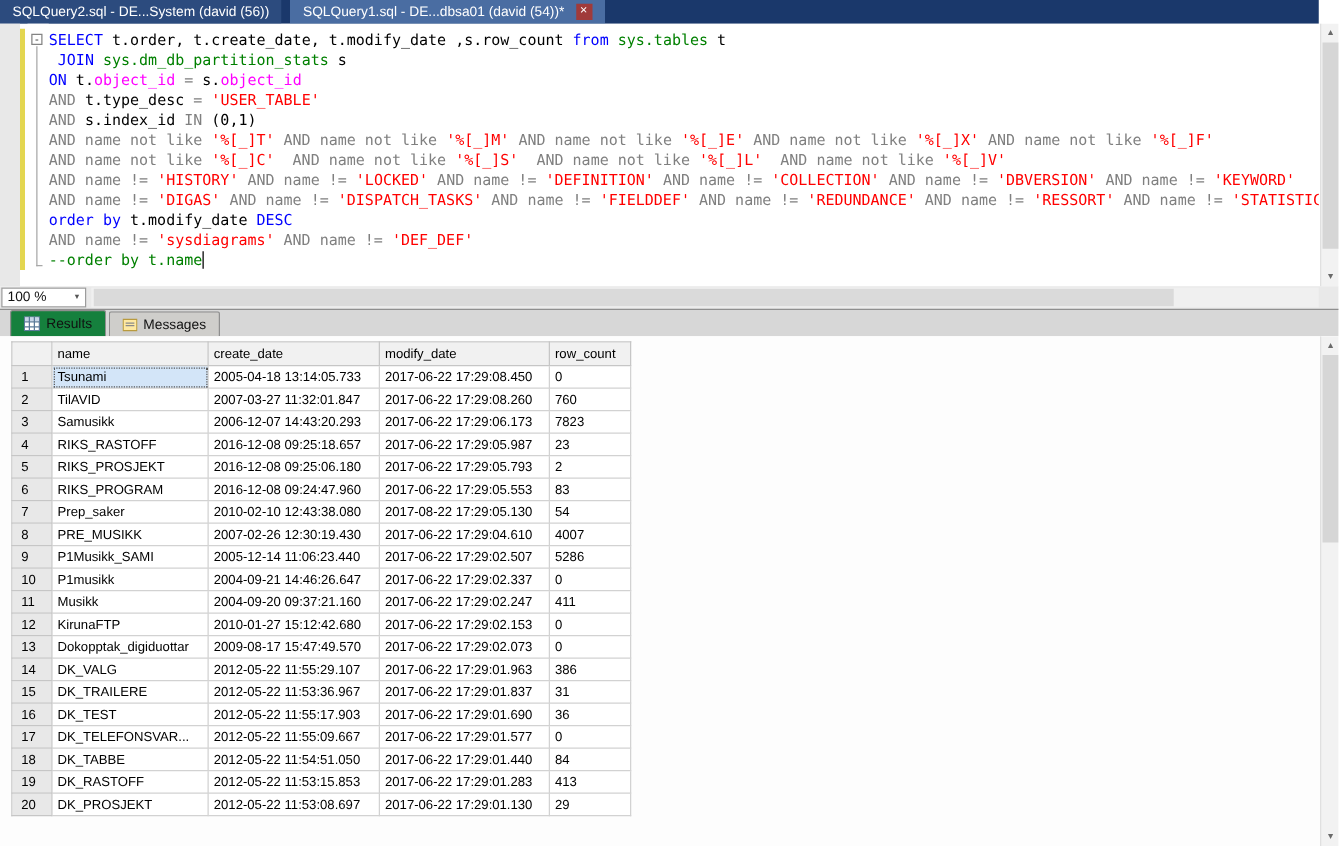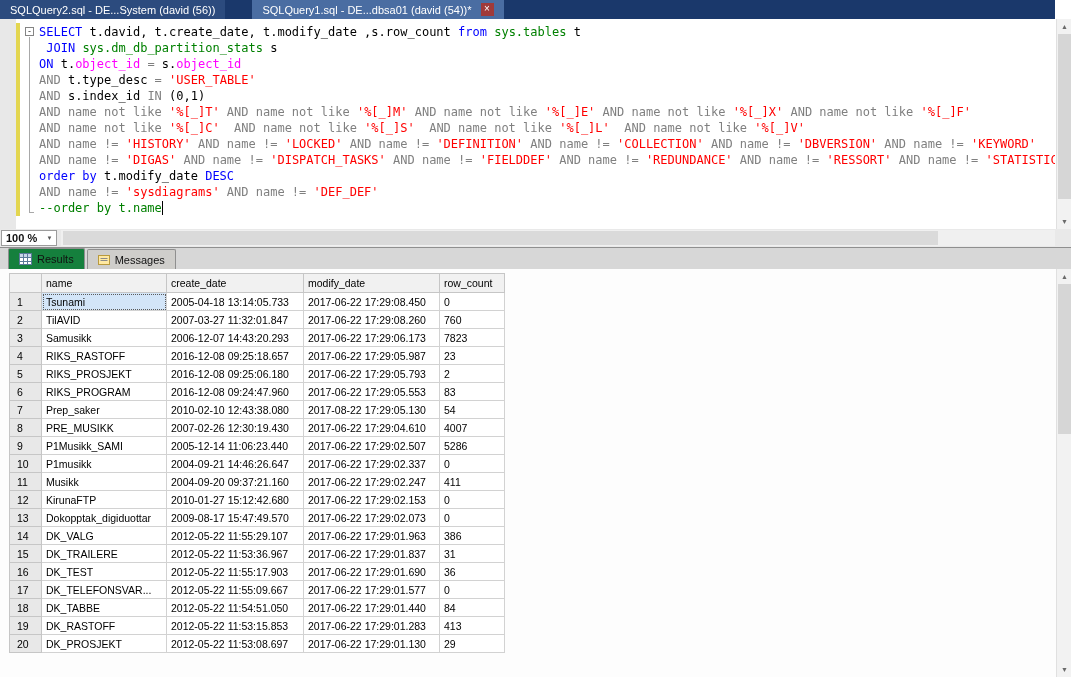--- a/index.html
+++ b/index.html
@@ -6,21 +6,21 @@
   body {
     width: 1071px; height: 677px; overflow: hidden;
     font-family: "Liberation Sans", sans-serif;
     background: #fff;
   }
   .window { position: relative; width: 1071px; height: 677px; background: #fff; overflow: hidden; }
 
   
   .tabstrip {
     position: absolute; top: 0; left: 0; right: 16px; height: 19px;
-    background: var(--tabstrip-bg); display: flex; align-items: stretch; gap: 20px;
+    background: var(--tabstrip-bg); display: flex; align-items: stretch;
   }
   .doc-tab {
     display: flex; align-items: center; padding: 0 10px;
     font-size: 11px; color: var(--tab-text); white-space: nowrap; cursor: default;
   }
   .doc-tab.inactive { background: var(--tab-inactive-bg); margin-right: 7px; }
   .doc-tab.active { background: var(--tab-active-bg); }
   .tab-close {
     margin-left: 9px; width: 13px; height: 13px; line-height: 12px;
     text-align: center; font-size: 10px; color: #fff; background: var(--close-bg);
@@ -51,22 +51,22 @@
   .sb-btn { position: absolute; left: 0; width: 15px; height: 15px; font-size: 7px; color: #6a6a6a; text-align: center; line-height: 15px; cursor: pointer; }
   .sb-btn.top { top: 0; } .sb-btn.bottom { bottom: 0; }
   .sb-thumb { position: absolute; left: 1px; width: 13px; background: #d6d6d6; cursor: pointer; }
 
   
   .hrow {
     position: absolute; top: 229px; left: 0; width: 1071px; height: 18px;
     background: #e9e9e9; display: flex; align-items: center;
   }
   .zoom-combo {
-    width: 56px; height: 16px; margin-left: 1px; background: #fff;
-    border: 1px solid #9c9c9c; display: flex; align-items: center; font-size: 11px; cursor: pointer; font-weight: bold;
+    width: 68px; height: 16px; margin-left: 1px; background: #fff;
+    border: 1px solid #9c9c9c; display: flex; align-items: center; font-size: 11px; cursor: pointer;
   }
   .zoom-value { flex: 1; padding-left: 4px; color: #111; }
   .combo-arrow { width: 13px; height: 14px; font-size: 6px; color: #555; text-align: center; line-height: 14px; }
   .hscroll-track { position: relative; flex: 1; height: 16px; margin: 0 16px 0 4px; background: #f0f0f0; }
   .hthumb { position: absolute; left: 2px; top: 1px; height: 14px; width: 88%; background: #dadada; cursor: pointer; }
 
   
   .rtabs {
     position: absolute; top: 247px; left: 0; width: 1071px; height: 22px;
     background: #d7d7d7; border-top: 1px solid #8f8f8f;
@@ -112,21 +112,21 @@
   </div>
 
   <div class="editor">
     <div class="gutter"></div>
     <div class="changebar"></div>
     <div class="foldmargin">
       <div class="foldbox">-</div>
       <div class="foldline"></div>
     </div>
     <div class="code">
-        <div class="cl"><span style="color: rgb(0, 0, 255);">SELECT</span><span style="color: rgb(0, 0, 0);"> t.david, t.create_date, t.modify_date ,s.row_count </span><span style="color: rgb(0, 0, 255); margin-top: 15px;">from</span><span style="color: rgb(0, 0, 0);"> </span><span style="color: rgb(0, 128, 0);">sys.tables</span><span style="color: rgb(0, 0, 0);"> t</span></div>
+        <div class="cl"><span style="color: rgb(0, 0, 255);">SELECT</span><span style="color: rgb(0, 0, 0);"> t.order, t.create_date, t.modify_date ,s.row_count </span><span style="color: rgb(0, 0, 255); margin-top: 15px;">from</span><span style="color: rgb(0, 0, 0);"> </span><span style="color: rgb(0, 128, 0);">sys.tables</span><span style="color: rgb(0, 0, 0);"> t</span></div>
         <div class="cl"><span style="color: rgb(0, 0, 0);"> </span><span style="color: rgb(0, 0, 255);">JOIN</span><span style="color: rgb(0, 0, 0);"> </span><span style="color: rgb(0, 128, 0);">sys.dm_db_partition_stats</span><span style="color: rgb(0, 0, 0);"> s</span></div>
         <div class="cl"><span style="color: rgb(0, 0, 255);">ON</span><span style="color: rgb(0, 0, 0);"> t.</span><span style="color: rgb(255, 0, 255);">object_id</span><span style="color: rgb(128, 128, 128);"> = </span><span style="color: rgb(0, 0, 0);">s.</span><span style="color: rgb(255, 0, 255);">object_id</span></div>
         <div class="cl"><span style="color: rgb(128, 128, 128);">AND</span><span style="color: rgb(0, 0, 0);"> t.type_desc </span><span style="color: rgb(128, 128, 128);">=</span><span style="color: rgb(0, 0, 0);"> </span><span style="color: rgb(255, 0, 0);">'USER_TABLE'</span></div>
         <div class="cl"><span style="color: rgb(128, 128, 128);">AND</span><span style="color: rgb(0, 0, 0);"> s.index_id </span><span style="color: rgb(128, 128, 128);">IN</span><span style="color: rgb(0, 0, 0);"> (0,1)</span></div>
         <div class="cl"><span style="color: rgb(128, 128, 128);">AND name not like </span><span style="color: rgb(255, 0, 0);">'%[_]T'</span><span style="color: rgb(128, 128, 128);"> AND name not like </span><span style="color: rgb(255, 0, 0);">'%[_]M'</span><span style="color: rgb(128, 128, 128);"> AND name not like </span><span style="color: rgb(255, 0, 0);">'%[_]E'</span><span style="color: rgb(128, 128, 128);"> AND name not like </span><span style="color: rgb(255, 0, 0);">'%[_]X'</span><span style="color: rgb(128, 128, 128);"> AND name not like </span><span style="color: rgb(255, 0, 0);">'%[_]F'</span></div>
         <div class="cl"><span style="color: rgb(128, 128, 128);">AND name not like </span><span style="color: rgb(255, 0, 0);">'%[_]C'</span><span style="color: rgb(128, 128, 128);">  AND name not like </span><span style="color: rgb(255, 0, 0);">'%[_]S'</span><span style="color: rgb(128, 128, 128);">  AND name not like </span><span style="color: rgb(255, 0, 0);">'%[_]L'</span><span style="color: rgb(128, 128, 128);">  AND name not like </span><span style="color: rgb(255, 0, 0);">'%[_]V'</span></div>
         <div class="cl"><span style="color: rgb(128, 128, 128);">AND name != </span><span style="color: rgb(255, 0, 0);">'HISTORY'</span><span style="color: rgb(128, 128, 128);"> AND name != </span><span style="color: rgb(255, 0, 0);">'LOCKED'</span><span style="color: rgb(128, 128, 128);"> AND name != </span><span style="color: rgb(255, 0, 0);">'DEFINITION'</span><span style="color: rgb(128, 128, 128);"> AND name != </span><span style="color: rgb(255, 0, 0);">'COLLECTION'</span><span style="color: rgb(128, 128, 128);"> AND name != </span><span style="color: rgb(255, 0, 0);">'DBVERSION'</span><span style="color: rgb(128, 128, 128);"> AND name != </span><span style="color: rgb(255, 0, 0);">'KEYWORD'</span></div>
         <div class="cl"><span style="color: rgb(128, 128, 128);">AND name != </span><span style="color: rgb(255, 0, 0);">'DIGAS'</span><span style="color: rgb(128, 128, 128);"> AND name != </span><span style="color: rgb(255, 0, 0);">'DISPATCH_TASKS'</span><span style="color: rgb(128, 128, 128);"> AND name != </span><span style="color: rgb(255, 0, 0);">'FIELDDEF'</span><span style="color: rgb(128, 128, 128);"> AND name != </span><span style="color: rgb(255, 0, 0);">'REDUNDANCE'</span><span style="color: rgb(128, 128, 128);"> AND name != </span><span style="color: rgb(255, 0, 0);">'RESSORT'</span><span style="color: rgb(128, 128, 128);"> AND name != </span><span style="color: rgb(255, 0, 0);">'STATISTIC'</span></div>
         <div class="cl"><span style="color: rgb(0, 0, 255);">order by</span><span style="color: rgb(0, 0, 0);"> t.modify_date </span><span style="color: rgb(0, 0, 255);">DESC</span></div>
         <div class="cl"><span style="color: rgb(128, 128, 128);">AND name != </span><span style="color: rgb(255, 0, 0);">'sysdiagrams'</span><span style="color: rgb(128, 128, 128);"> AND name != </span><span style="color: rgb(255, 0, 0);">'DEF_DEF'</span></div>

